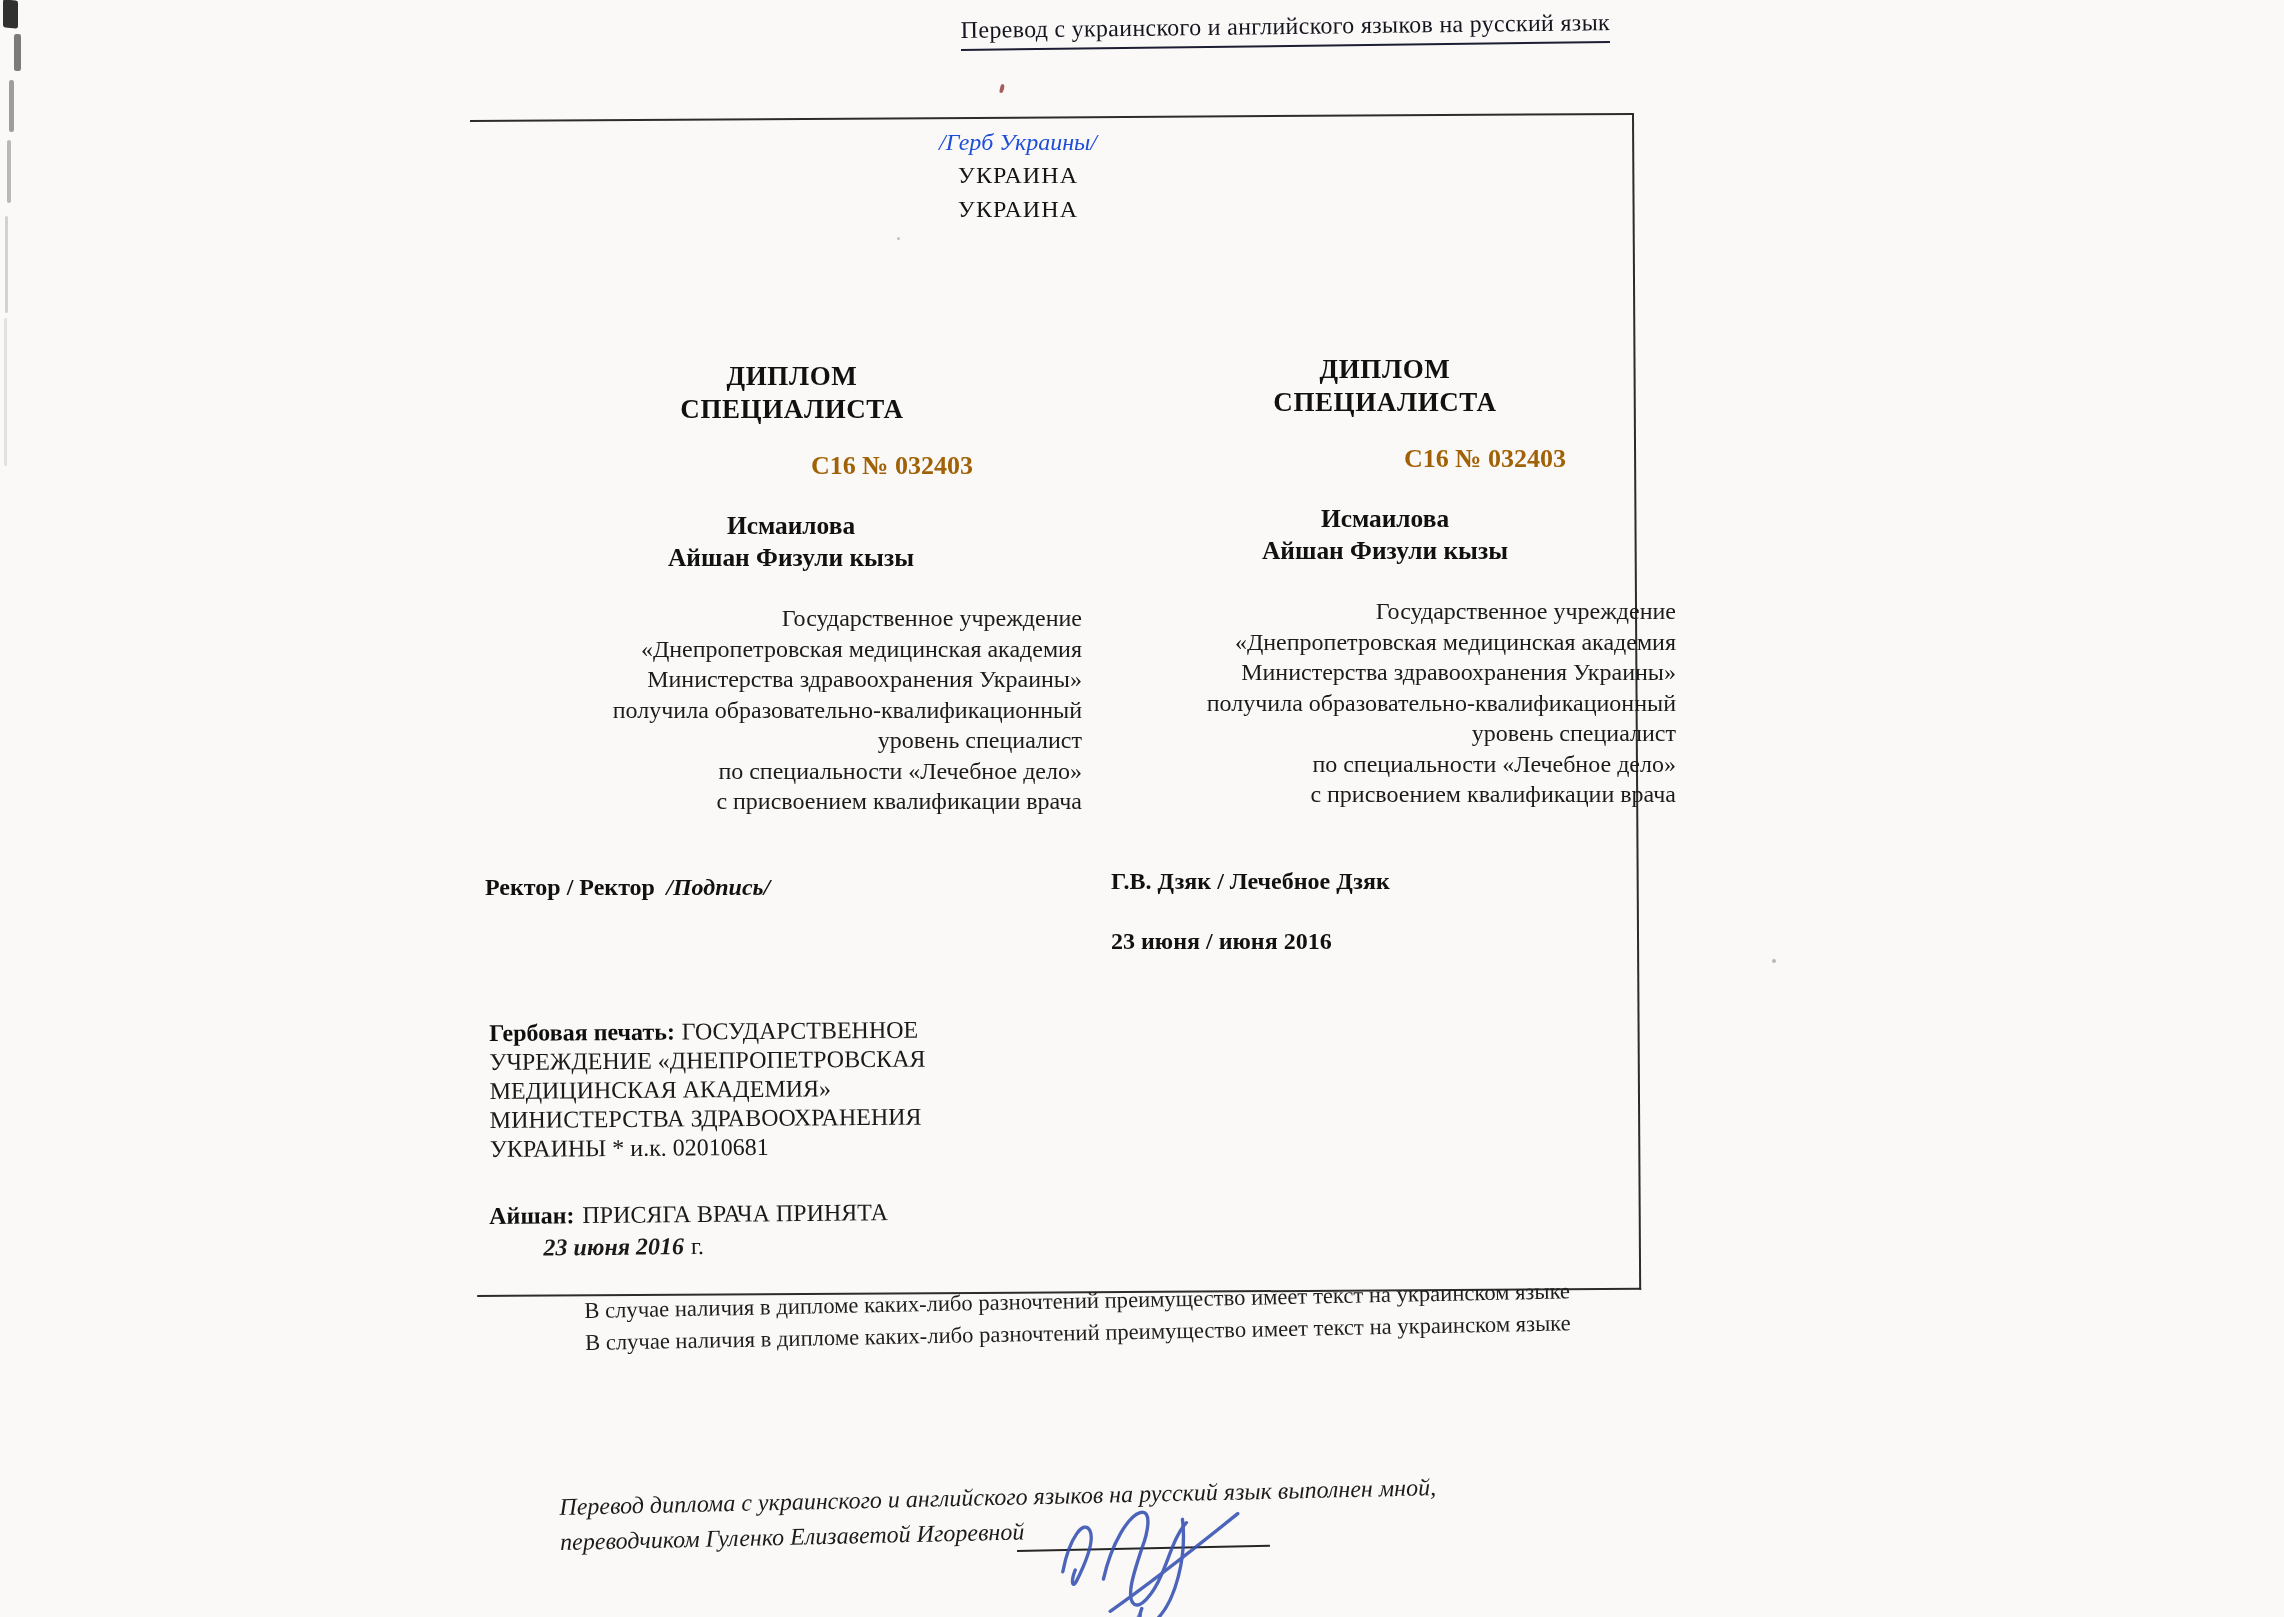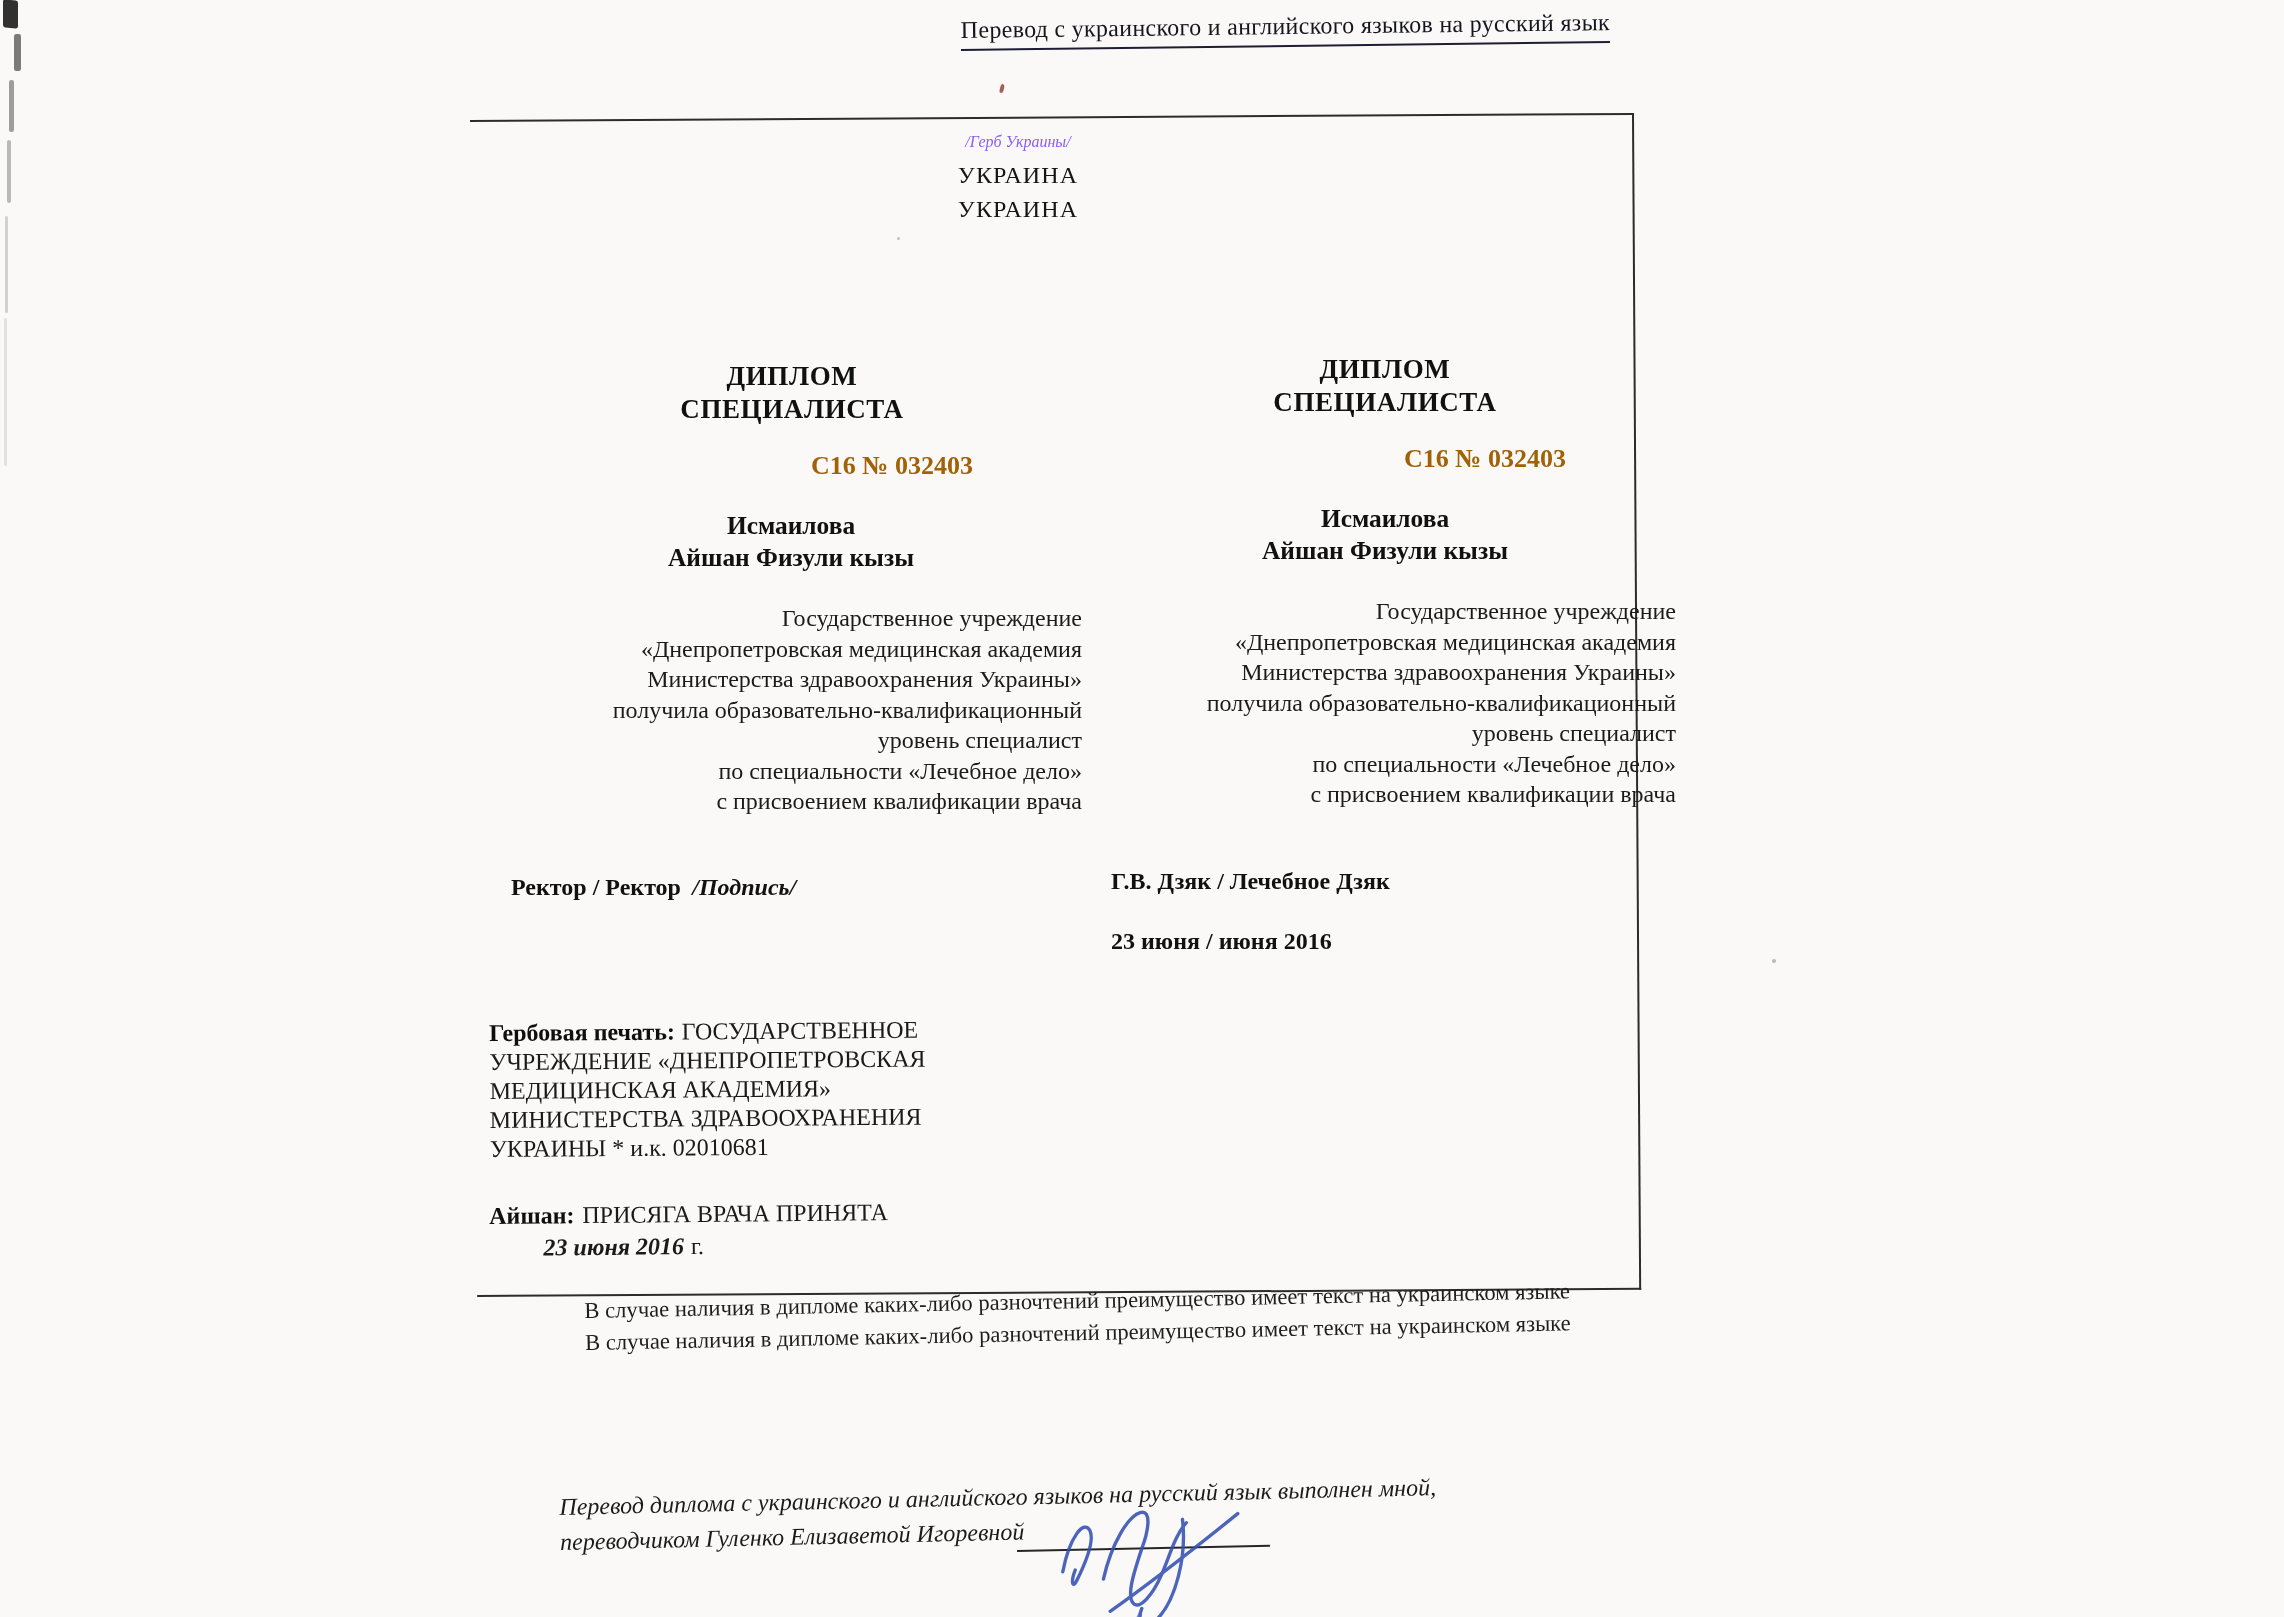--- a/index.html
+++ b/index.html
@@ -23,21 +23,21 @@
   
   .frame{
     left:470px;top:120px;width:1162px;height:1173px;
     border-top:2.3px solid #2c2c2c;
     border-right:2.3px solid #2c2c2c;
     border-bottom:2.3px solid #2c2c2c;
     transform:rotate(-.35deg);transform-origin:top left;
   }
   
   .emblem{left:905px;top:127px;width:226px;text-align:center;}
-  .emblem .note{font-style:italic;font-size:16px;line-height:30.5px;color:#8b5cf6;}
+  .emblem .note{font-style:italic;font-size:24px;line-height:30.5px;color:#1d4ed8;}
   .emblem .country{font-size:24px;line-height:34px;letter-spacing:1.1px;color:#151515;}
   
   .title{font-weight:bold;font-size:27px;line-height:33px;letter-spacing:0.6px;text-align:center;color:#111;}
   .serial{font-weight:bold;font-size:26px;text-align:right;color:#a16207;}
   .holder{font-weight:bold;font-size:25.4px;line-height:32px;text-align:center;color:#111;}
   .bodytext{font-size:24px;line-height:30.5px;text-align:right;color:#1b1b1b;}
   .rector-line{font-weight:bold;font-size:24px;color:#111;white-space:nowrap;}
   .rector-line .sig-note{font-style:italic;margin-left:11.3px;}
   .seal{font-size:24px;line-height:29px;color:#1a1a1a;transform:rotate(-.45deg);transform-origin:left top;}
   .seal .lbl{font-weight:bold;color:#0f0f0f;}
@@ -112,21 +112,21 @@
 </div>
 <div class="abs bodytext" style="left:500px;top:603px;width:582px;">
   <div>Государственное учреждение</div>
   <div>«Днепропетровская медицинская академия</div>
   <div>Министерства здравоохранения Украины»</div>
   <div>получила образовательно-квалификационный</div>
   <div>уровень специалист</div>
   <div>по специальности «Лечебное дело»</div>
   <div>с присвоением квалификации врача</div>
 </div>
-<div class="abs rector-line" style="left:511px;top:874px;">
+<div class="abs rector-line" style="left:485px;top:874px;">
   <span>Ректор / Ректор</span><span class="sig-note">/Подпись/</span>
 </div>
 <div class="abs seal" style="left:489px;top:1019px;width:543px;">
   <div><span class="lbl">Гербовая печать:</span><span class="seg">ГОСУДАРСТВЕННОЕ</span></div>
   <div>УЧРЕЖДЕНИЕ «ДНЕПРОПЕТРОВСКАЯ</div>
   <div>МЕДИЦИНСКАЯ АКАДЕМИЯ»</div>
   <div>МИНИСТЕРСТВА ЗДРАВООХРАНЕНИЯ</div>
   <div>УКРАИНЫ * и.к. 02010681</div>
 </div>
 <div class="abs stamp" style="left:489px;top:1200px;">

